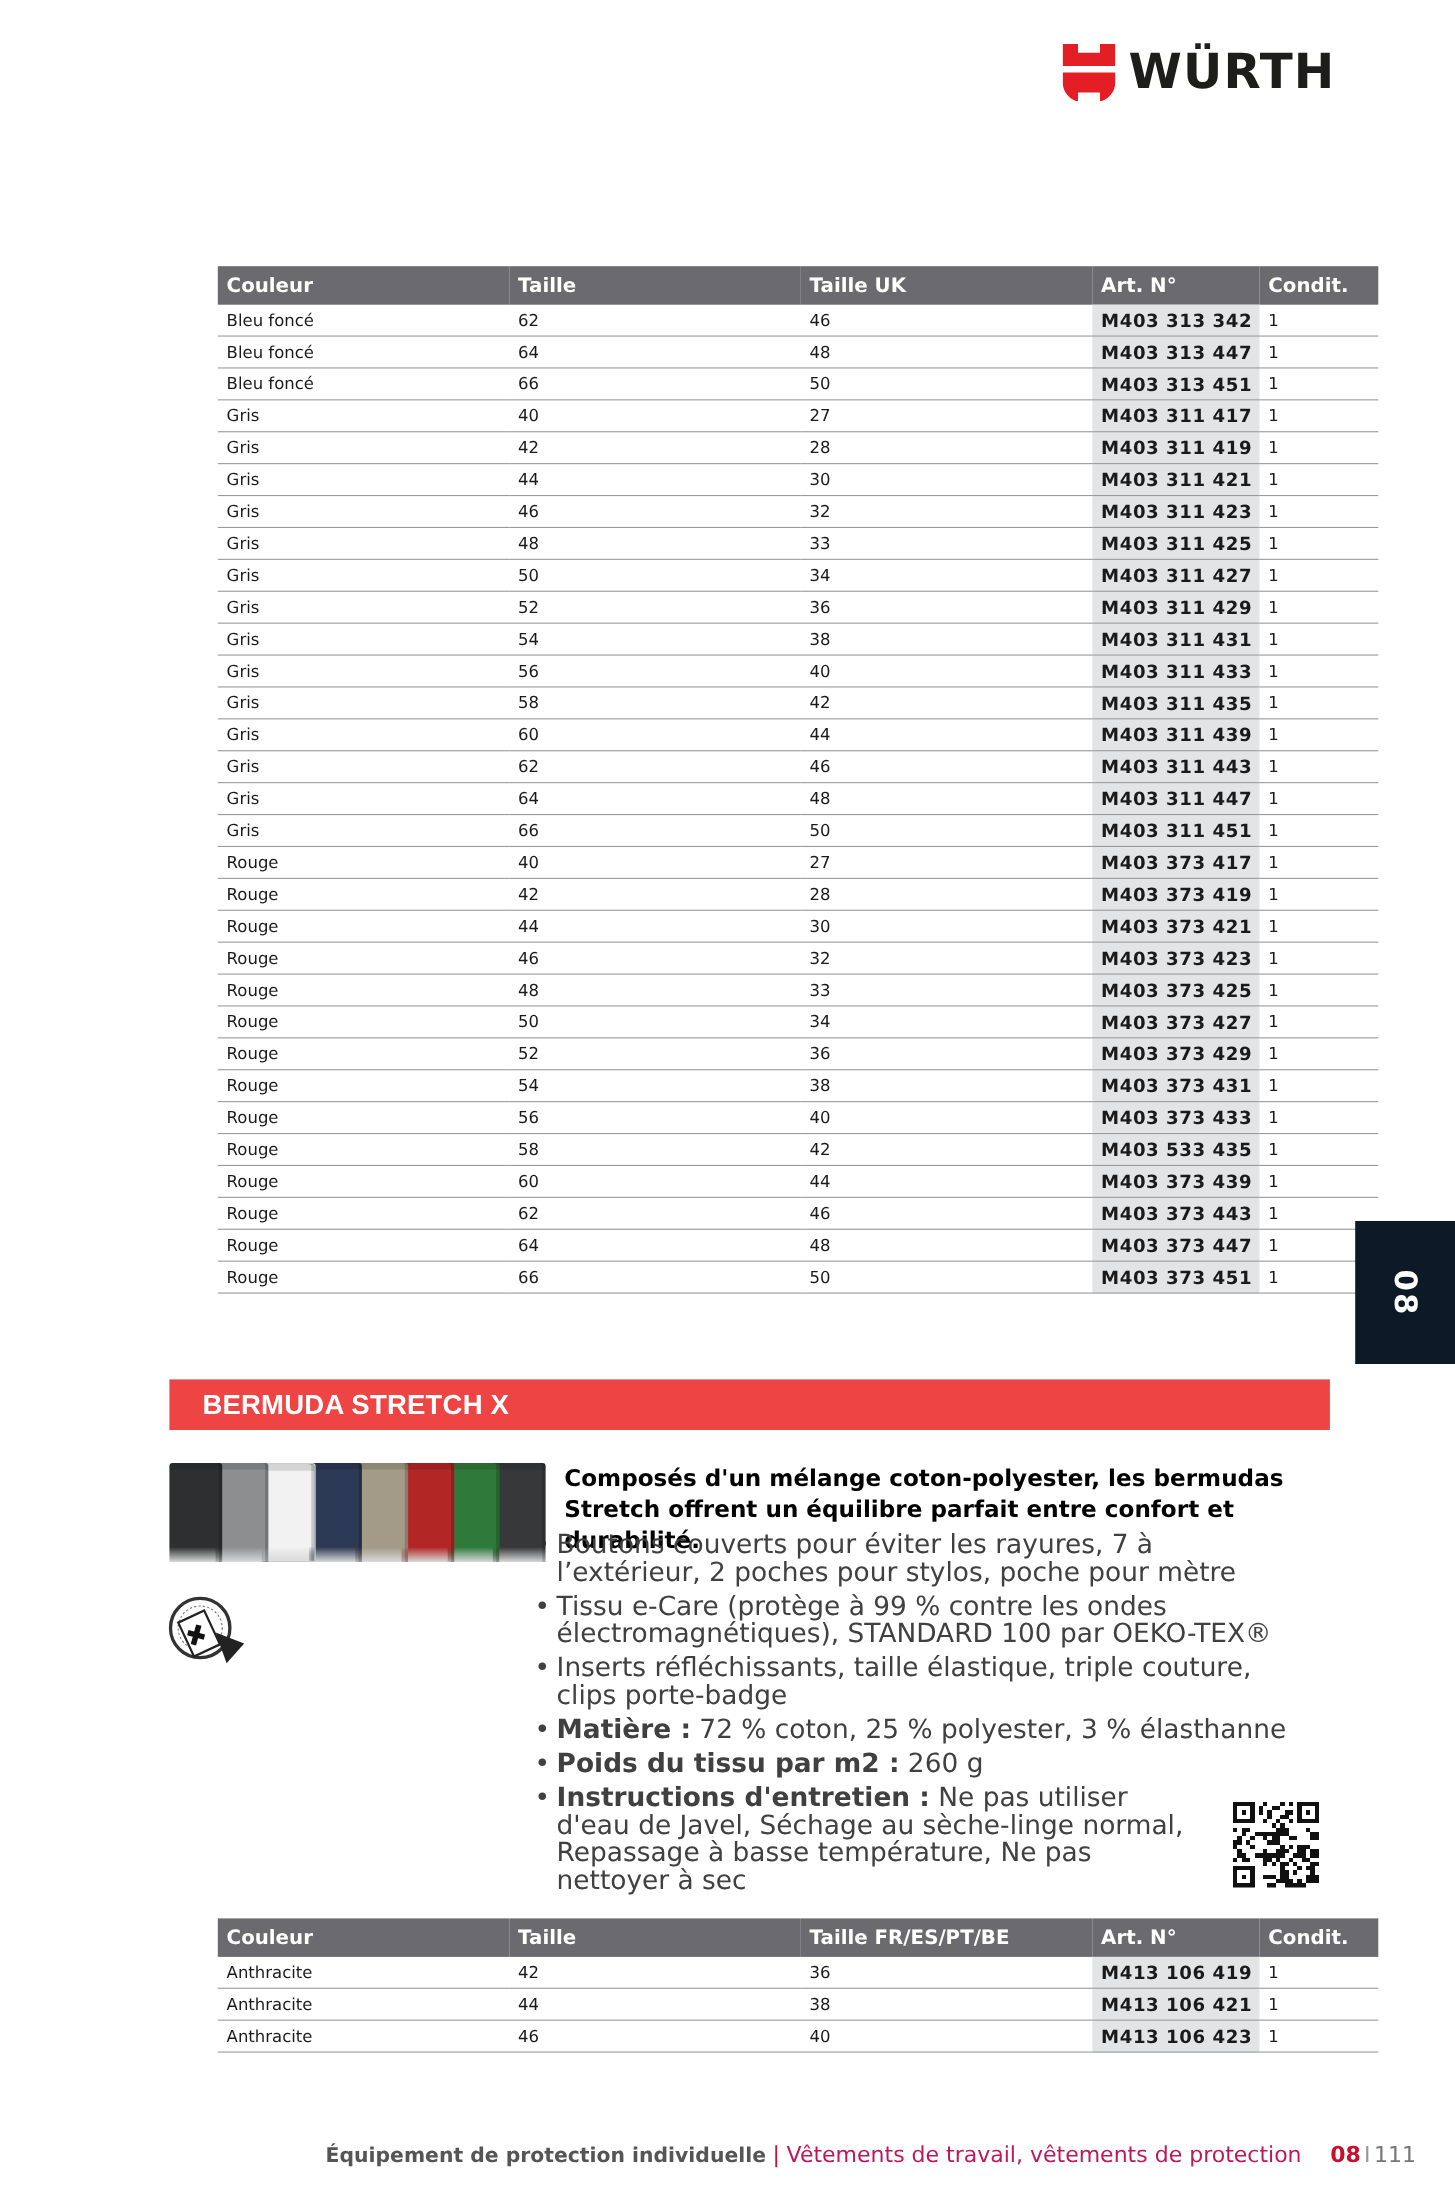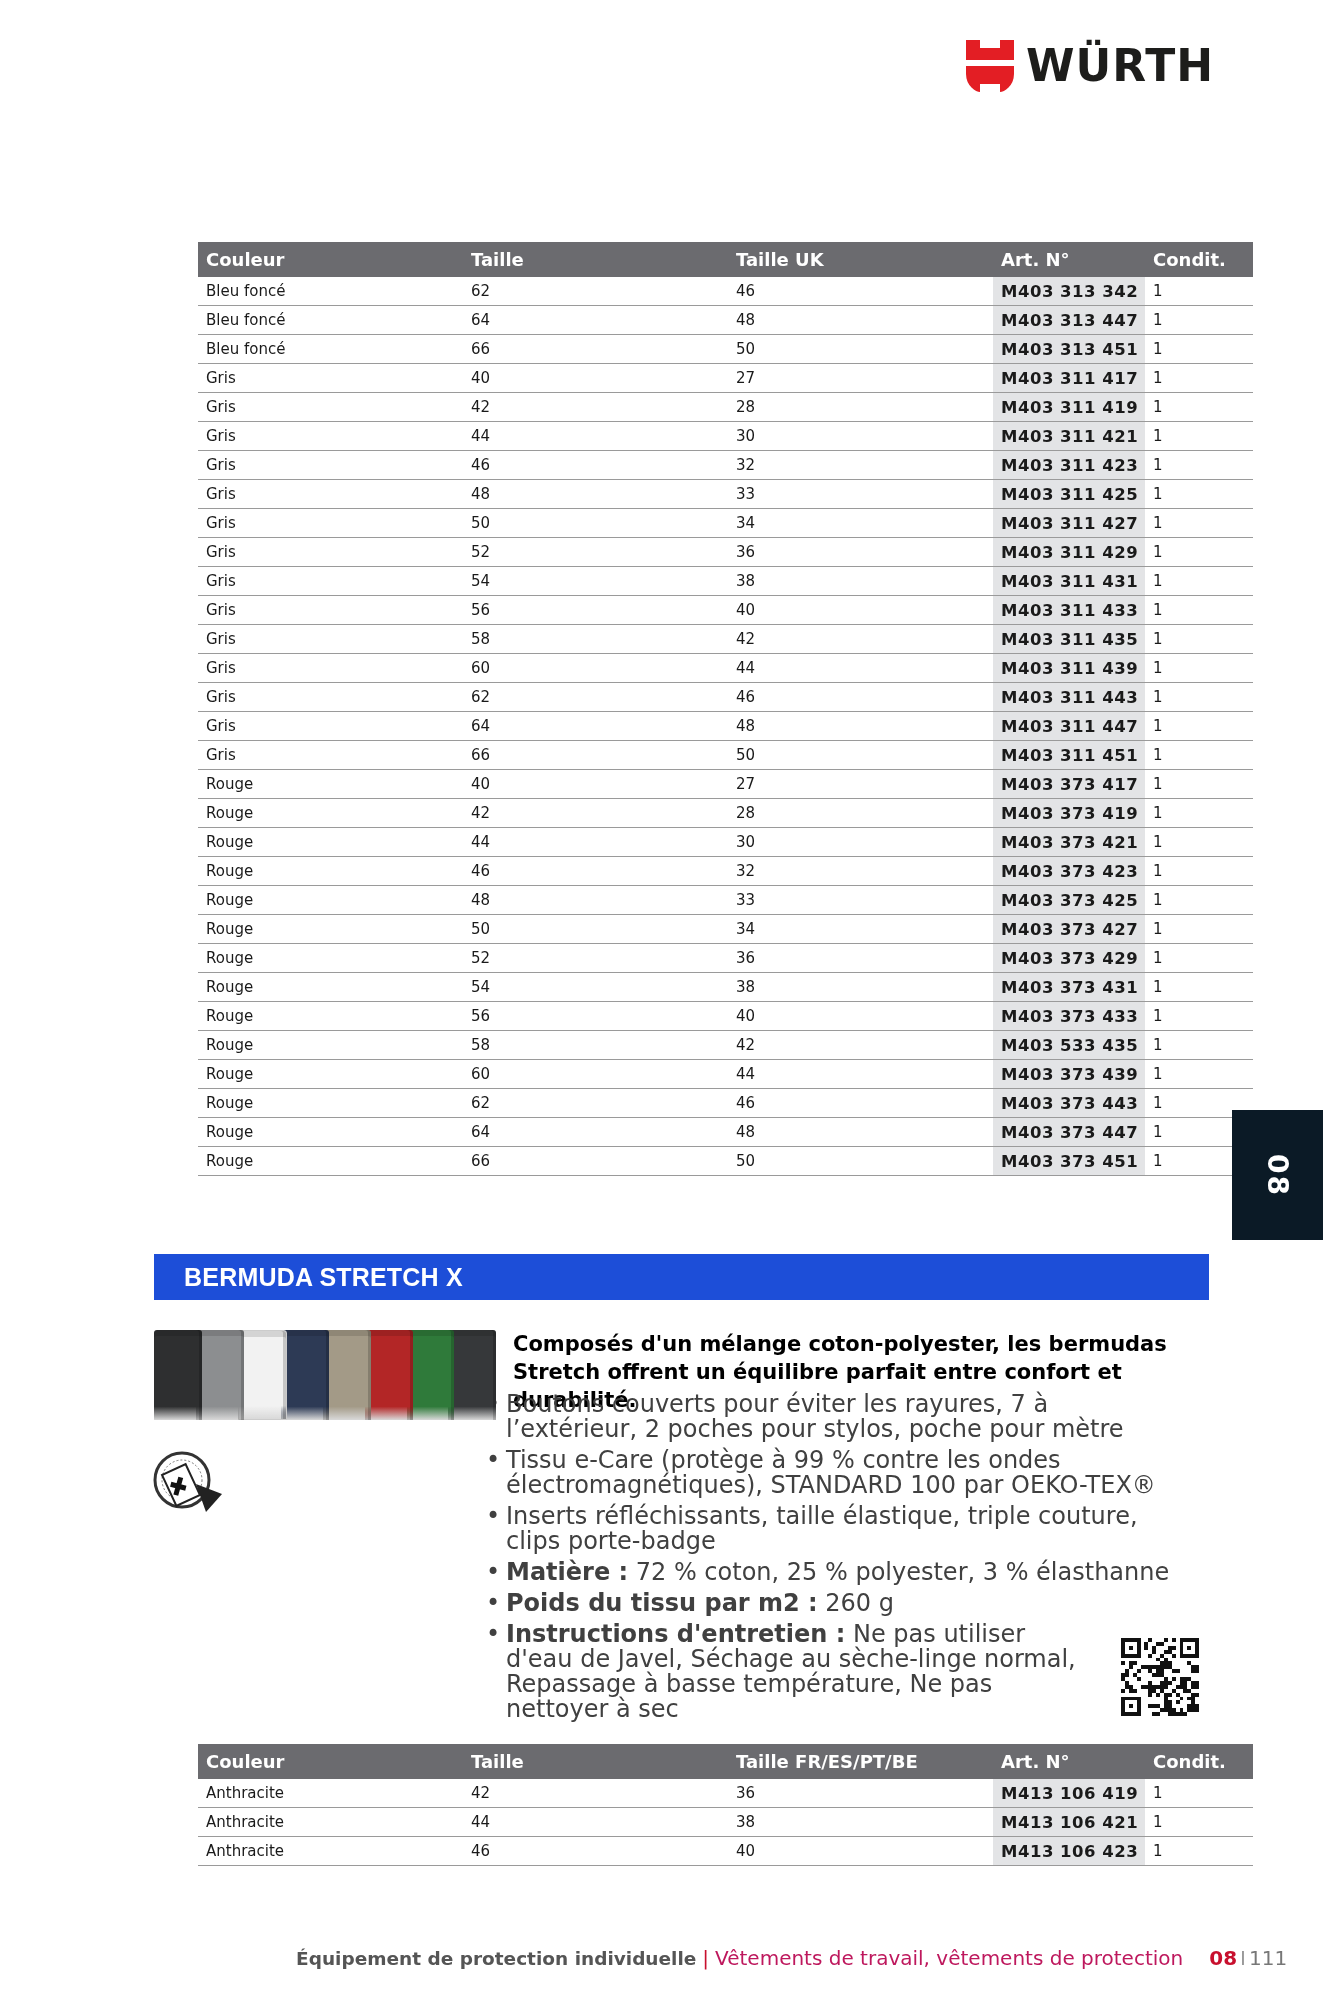--- a/index.html
+++ b/index.html
@@ -9,21 +9,21 @@
   .logo-mark { width:48px; height:52px; position:relative; margin-right:12px; }
   .logo-word { font-family:"DejaVu Sans", sans-serif; font-weight:bold; font-size:44px; letter-spacing:1px; color:#1d1d1b; line-height:1; }
 
   table.spec { position:absolute; left:154px; width:1055px; border-collapse:collapse; table-layout:fixed;margin-left:44px; }
   table.spec th { background:#6b6b6f; color:#ffffff; text-align:left; font-weight:bold;
                   font-size:18px; height:35px; padding:0 0 0 8px; }
   table.spec td { font-size:15px; height:28px; padding:0 0 0 8px; border-bottom:1.5px solid #9a9a9a; color:#1a1a1a; }
   table.spec td.art { background:#e3e4e6; font-weight:bold; font-size:16.5px; letter-spacing:0.5px; }
   .col-c { width:265px; } .col-t { width:265px; } .col-tu { width:265px; } .col-a { width:152px; } .col-q { width:108px; }
 
-  .section-bar { position:absolute; left:154px; top:1254px; width:1055px; height:46px; background:#1d4ed8;
+  .section-bar { position:absolute; left:154px; top:1254px; width:1055px; height:46px; background:#ef4444;
                  color:#fff; font-weight:bold; font-size:25px; line-height:46px; padding-left:30px; box-sizing:border-box;
                  font-family:"Liberation Sans", sans-serif; letter-spacing:0.2px; transform-origin:left; }
   .shorts { position:absolute; left:154px; top:1330px; width:336px; height:90px; display:flex; }
   .short { flex:1; margin-right:-6px; border-radius:3px 3px 0 0; position:relative; }
   .badge { position:absolute; left:152px; top:1450px; width:76px; height:66px; }
 
   .headline { position:absolute; left:513px; top:1330px; width:700px; color:#000000; font-weight:bold; font-size:21px; line-height:28px; }
   ul.features { position:absolute; left:482px; top:1392px; width:700px; margin:0; padding:0; list-style:none; font-size:24px; line-height:25px; color:#404040; }
   ul.features li { position:relative; padding-left:24px; margin-bottom:6px; }
   ul.features li::before { content:"•"; position:absolute; left:4px; top:0; }

